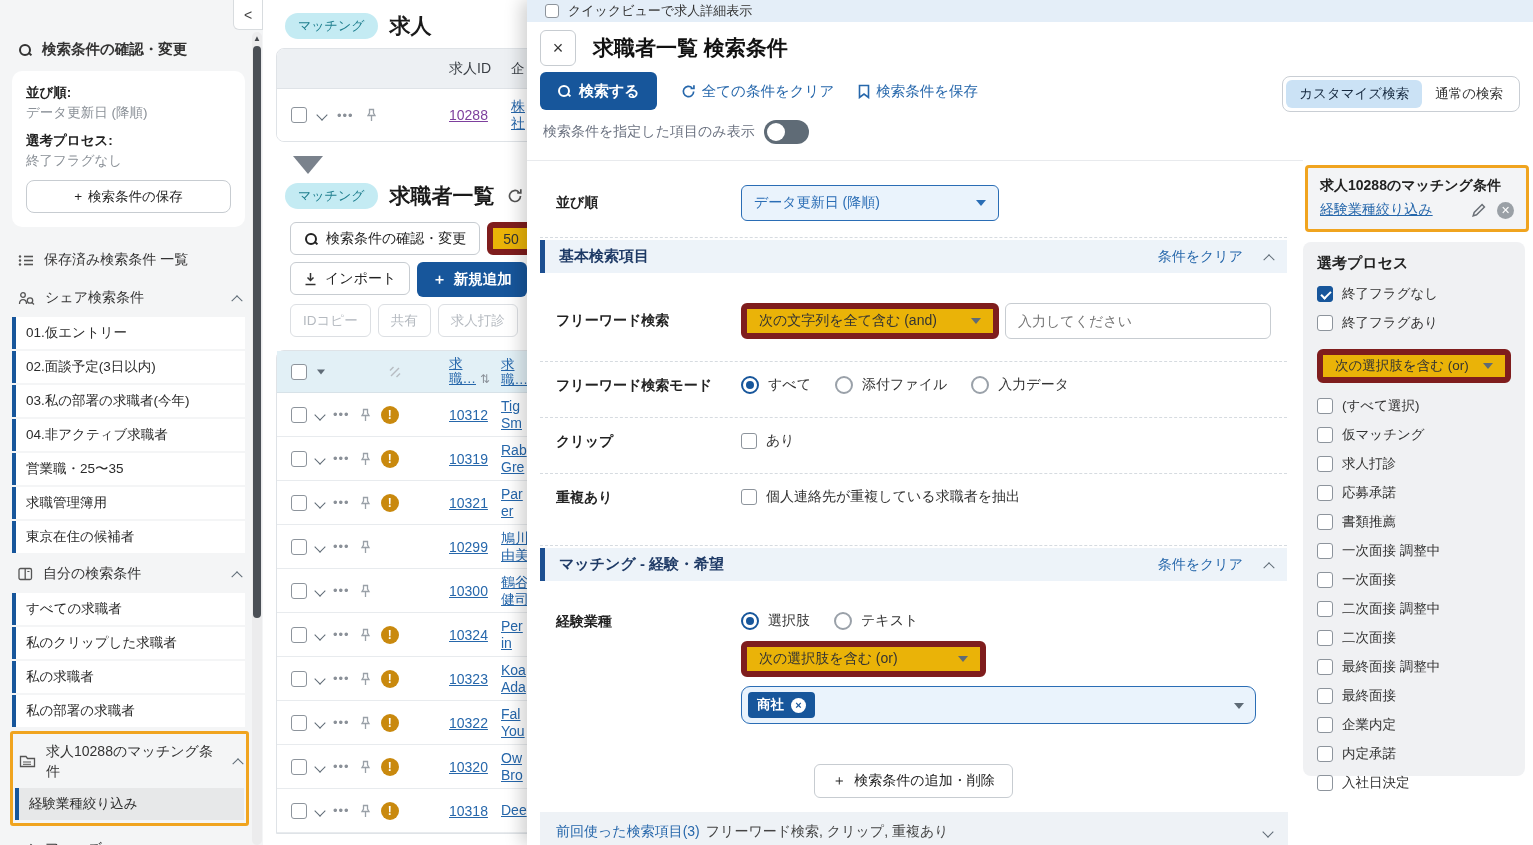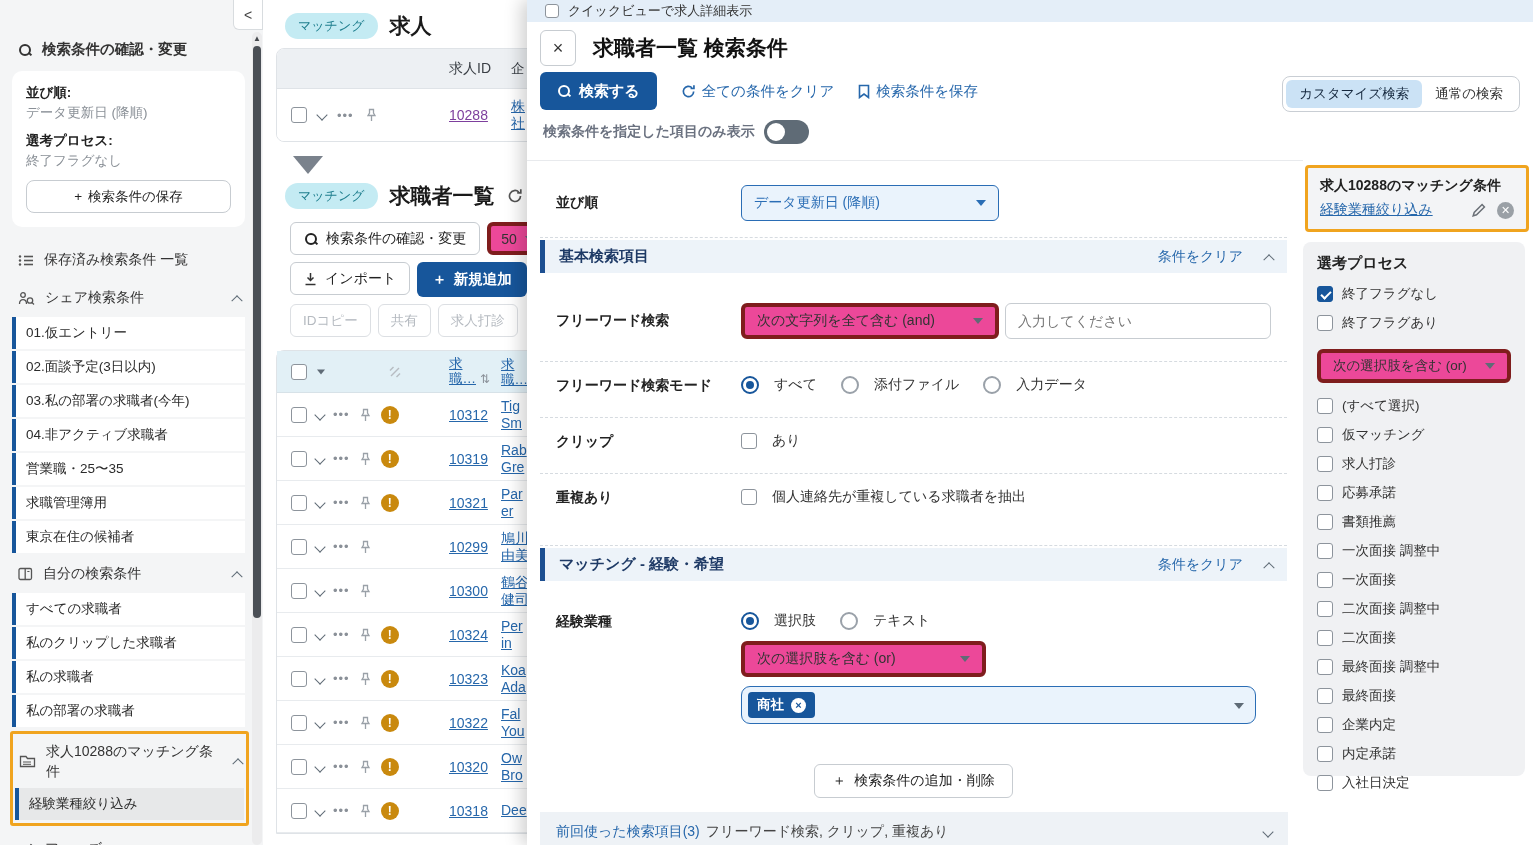--- a/index.html
+++ b/index.html
@@ -11,21 +11,21 @@
   .chk { display:inline-block; width:16px; height:16px; border:1.5px solid #8d949c; border-radius:3px; background:#fff; flex:none; position:relative; }
   .chk.checked { background:#17569b; border-color:#17569b; }
   .chk.checked::after { content:""; position:absolute; left:4.5px; top:1.5px; width:4px; height:8px; border:solid #fff; border-width:0 2px 2px 0; transform:rotate(45deg); }
   .radio { display:inline-block; width:18px; height:18px; border:2px solid #9aa1a9; border-radius:50%; background:#fff; flex:none; position:relative; }
   .radio.on { border-color:#17569b; }
   .radio.on::after { content:""; position:absolute; left:3px; top:3px; width:8px; height:8px; border-radius:50%; background:#17569b; }
   .caret { display:inline-block; width:0; height:0; border-left:5px solid transparent; border-right:5px solid transparent; border-top:6px solid #5f6b76; flex:none; }
   .chev { display:inline-block; width:8px; height:8px; border-right:1.8px solid #5f6b76; border-bottom:1.8px solid #5f6b76; flex:none; }
   .chev.up { transform:rotate(-135deg) translate(-2px,-2px); }
   .chev.down { transform:rotate(45deg); }
-  .sel { display:inline-flex; align-items:center; justify-content:space-between; gap:8px; border:4px solid #7f1d1d; border-radius:6px; background:#ec4899; padding:0 12px; height:36px; font-size:14px; color:#333; cursor:pointer; }
+  .sel { display:inline-flex; align-items:center; justify-content:space-between; gap:8px; border:6px solid #7f1d1d; border-radius:6px; background:#eab308; padding:0 12px; height:36px; font-size:14px; color:#333; cursor:pointer; }
   .sel.blue { background:#eaf3fc; border:1.5px solid #2a6db5; color:#2a6db5; }
   .sel.blue .caret { border-top-color:#2a6db5; }
   .link { color:#2667ab; text-decoration:underline; cursor:pointer; }
   .dash { border-top:1px dashed #d6dbe0; }
   .icon-search { display:inline-block; width:14px; height:14px; position:relative; flex:none; }
   .icon-search::before { content:""; position:absolute; left:1px; top:1px; width:8px; height:8px; border:2px solid currentColor; border-radius:50%; }
   .icon-search::after { content:""; position:absolute; left:10px; top:10px; width:4px; height:2px; background:currentColor; transform:rotate(45deg); }
 
   
   .sidebar { position:absolute; left:0; top:0; width:263px; height:845px; background:#f4f5f6; overflow:hidden; }
@@ -76,35 +76,35 @@
   
   .overlay { position:absolute; left:527px; top:0; width:1006px; height:845px; background:#fff; box-shadow:-6px 0 16px rgba(0,0,0,.18); overflow:hidden; }
   .ov-top { height:22px; background:#e4eef8; display:flex; align-items:center; gap:9px; padding-left:18px; font-size:13px; color:#333; }
   .ov-top .chk { width:14px; height:14px; }
   .ov-head { position:absolute; left:13px; top:30px; display:flex; align-items:center; gap:17px; }
   .x-btn { width:36px; height:36px; border:1px solid #c7ccd1; border-radius:6px; background:#fff; font-size:18px; color:#333; cursor:pointer; display:flex; align-items:center; justify-content:center; }
   .ov-title { font-size:21px; font-weight:bold; color:#111; }
   .ov-actions { position:absolute; left:13px; top:72px; display:flex; align-items:center; gap:24px; }
   .search-btn { display:inline-flex; align-items:center; gap:8px; background:#17569b; color:#fff; border:none; border-radius:6px; height:38px; padding:0 17px; font-size:15px; font-weight:bold; cursor:pointer; }
   .act-link { display:inline-flex; align-items:center; gap:6px; color:#2667ab; font-size:14.5px; cursor:pointer; }
-  .ov-toggle { position:absolute; left:16px; top:120px; display:flex; align-items:center; gap:9px; font-size:14px; color:#6b7280;font-weight:bold; }
+  .ov-toggle { position:absolute; left:16px; top:120px; display:flex; align-items:center; gap:9px; font-size:14px; color:#6b7280; }
   .toggle { width:45px; height:24px; border-radius:12px; background:#5f6b76; position:relative; cursor:pointer; flex:none; }
   .toggle::after { content:""; position:absolute; left:3px; top:3px; width:18px; height:18px; border-radius:50%; background:#fff; }
   .ov-hr { position:absolute; left:0; top:160px; width:776px; border-top:1px solid #e8eaed; }
   .seg { position:absolute; right:13px; top:76px; display:inline-flex; border:1px solid #c9ced4; border-radius:8px; background:#fff; padding:3px; }
   .seg-item { padding:5px 13px; font-size:13.5px; color:#333; border-radius:6px; cursor:pointer; white-space:nowrap; }
   .seg-item.active { background:#cbe2f5; color:#14273d; }
 
   .frow { position:absolute; left:13px; width:747px; display:flex; }
   .flabel { width:201px; flex:none; font-size:14px; font-weight:bold; color:#222; padding:9px 0 0 16px; }
   .sec-h { position:absolute; left:13px; width:747px; height:33px; background:#edf3f9; border-left:5px solid #1d4f91; display:flex; align-items:center; padding:0 14px; }
   .sec-h .t { font-size:15px; font-weight:bold; color:#1e3a66; flex:1; }
   .sec-h .clr { color:#2667ab; font-size:14px; cursor:pointer; margin-right:22px; }
   .dashline { position:absolute; left:13px; width:747px; }
-  .rgroup { display:flex; align-items:center; gap:15px; font-size:14px; color:#333; margin-right:24px; cursor:pointer; }
+  .rgroup { display:flex; align-items:center; gap:9px; font-size:14px; color:#333; margin-right:24px; cursor:pointer; }
   .ms-box { display:flex; align-items:center; background:#eaf3fc; border:1.5px solid #2a6db5; border-radius:9px; height:38px; width:515px; padding:0 30px 0 6px; position:relative; }
   .ms-box .caret { position:absolute; right:11px; top:16px; border-top-color:#5f6b76; }
   .tag { display:inline-flex; align-items:center; gap:7px; background:#17569b; color:#fff; border-radius:4px; height:26px; padding:0 9px; font-size:13.5px; font-weight:bold; }
   .tag-x { width:15px; height:15px; border-radius:50%; background:#fff; color:#17569b; font-size:11px; font-weight:bold; display:flex; align-items:center; justify-content:center; cursor:pointer; }
   .add-row { position:absolute; left:13px; top:764px; width:747px; text-align:center; }
   .add-btn { display:inline-flex; align-items:center; gap:8px; border:1px solid #c7ccd1; border-radius:6px; background:#fff; height:34px; padding:0 17px; font-size:14px; color:#222; cursor:pointer; }
   .last-bar { position:absolute; left:13px; top:812px; width:748px; height:40px; background:#eef2f6; display:flex; align-items:center; gap:6px; padding:0 16px; font-size:14px; }
   .last-bar .items { color:#444; flex:1; }
 
   

